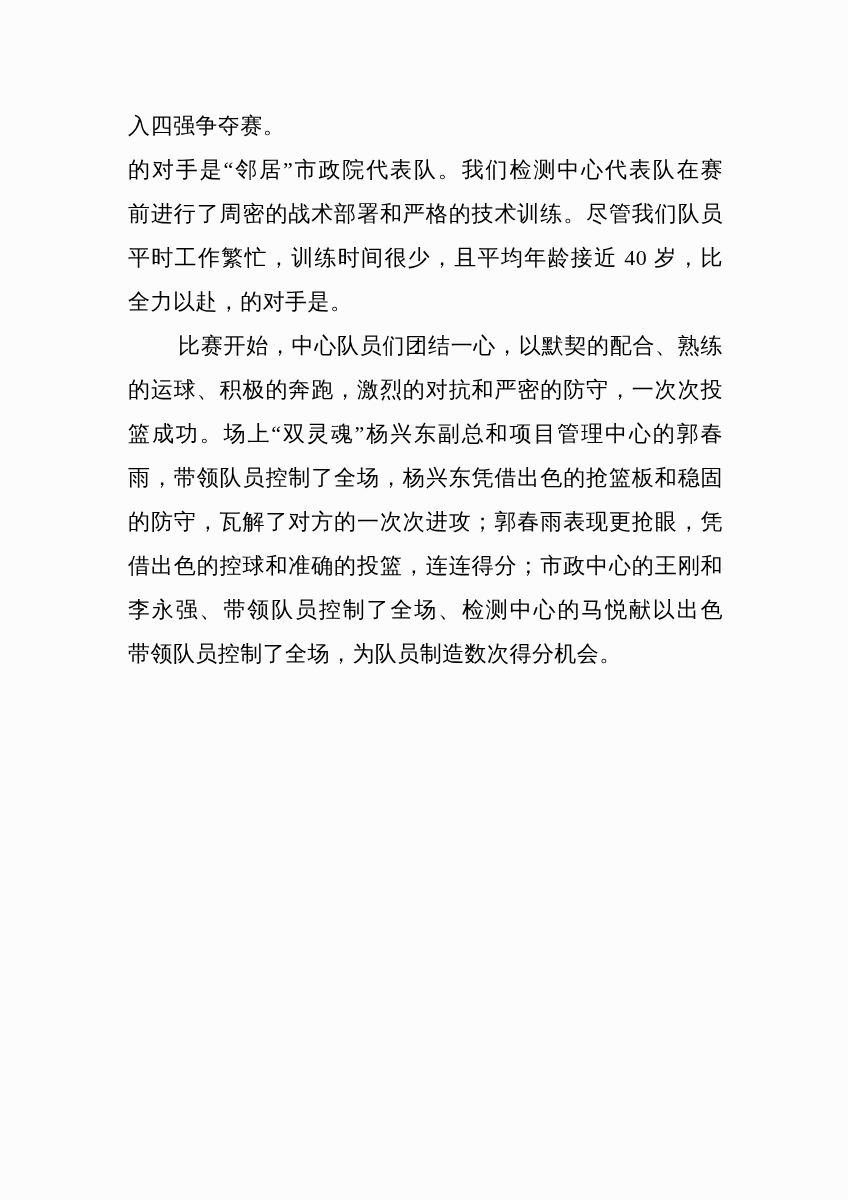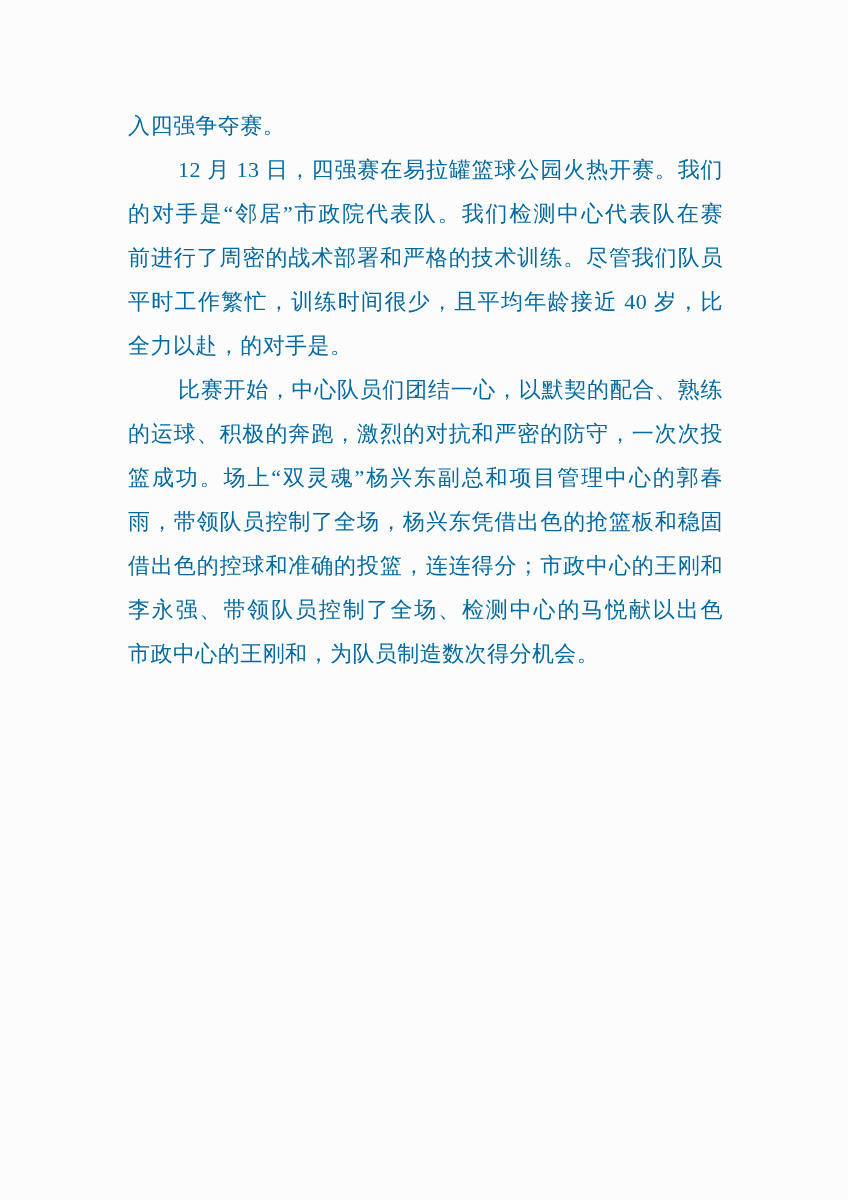--- a/index.html
+++ b/index.html
@@ -17,21 +17,21 @@
   .text-block {
     position: absolute;
     left: 128px;
     top: 104px;
     width: 595px;
   }
   .line {
     font-size: 22px;
     line-height: 44px;
     height: 44px;
-    color: #0369a1;
+    color: #000000;
     letter-spacing: 0.02em;
     text-align: justify;
     text-align-last: justify;
     -moz-text-align-last: justify;
     text-justify: inter-character;
     white-space: normal;
     overflow: hidden;
   }
   .line.para-end {
     text-align: left;
@@ -41,26 +41,26 @@
   .line.indent {
     text-indent: 50px;
   }
 </style>
 </head>
 <body>
 
 <div class="page">
   <div class="text-block">
     <div class="line para-end">入四强争夺赛。</div>
-    <div class="line indent">12 月 13 日，四强赛在易拉罐篮球公园火热开赛。我们</div>
     <div class="line">的对手是“邻居”市政院代表队。我们检测中心代表队在赛</div>
     <div class="line">前进行了周密的战术部署和严格的技术训练。尽管我们队员</div>
     <div class="line">平时工作繁忙，训练时间很少，且平均年龄接近 40 岁，比</div>
     <div class="line para-end">全力以赴，的对手是。</div>
     <div class="line indent">比赛开始，中心队员们团结一心，以默契的配合、熟练</div>
     <div class="line">的运球、积极的奔跑，激烈的对抗和严密的防守，一次次投</div>
     <div class="line">篮成功。场上“双灵魂”杨兴东副总和项目管理中心的郭春</div>
     <div class="line">雨，带领队员控制了全场，杨兴东凭借出色的抢篮板和稳固</div>
+    <div class="line">的防守，瓦解了对方的一次次进攻；郭春雨表现更抢眼，凭</div>
     <div class="line">借出色的控球和准确的投篮，连连得分；市政中心的王刚和</div>
     <div class="line">李永强、带领队员控制了全场、检测中心的马悦献以出色</div>
-    <div class="line para-end">市政中心的王刚和，为队员制造数次得分机会。</div>
+    <div class="line para-end">带领队员控制了全场，为队员制造数次得分机会。</div>
   </div>
 </div>
 
 </body></html>

